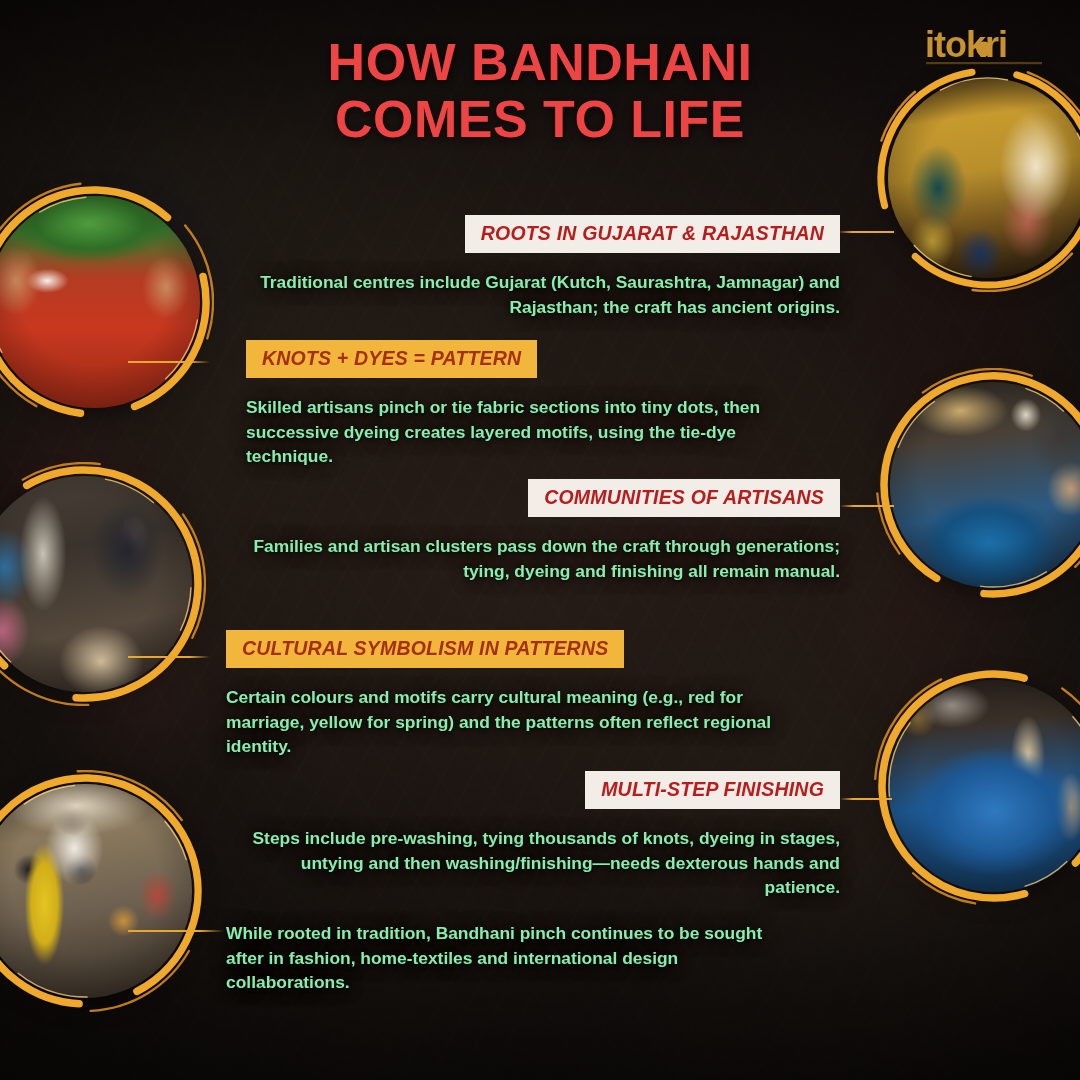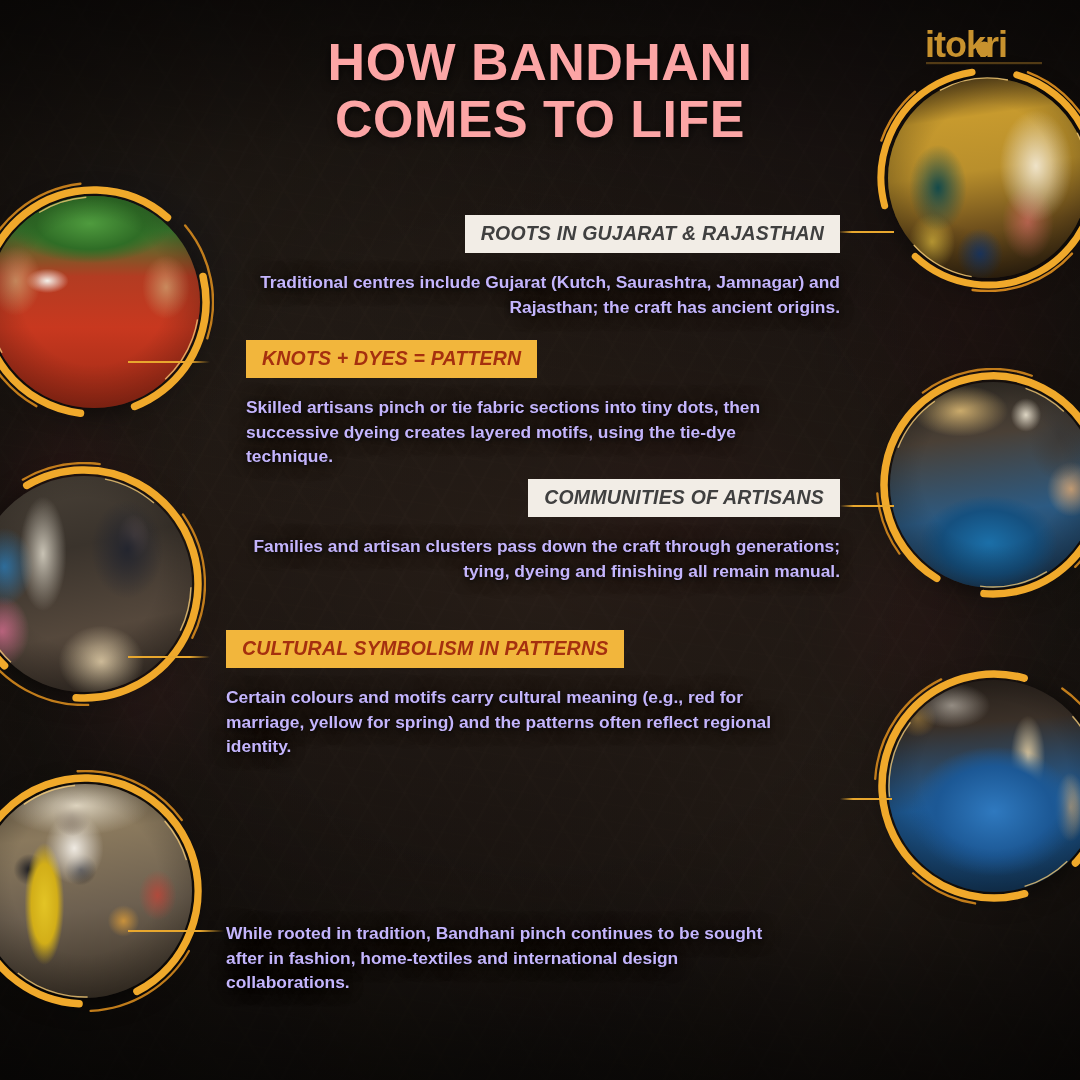--- a/index.html
+++ b/index.html
@@ -76,21 +76,21 @@
                 rgba(0,0,0,0) 40%, rgba(0,0,0,.55) 100%);
   }
 
   
   .poster-title {
     position: absolute;
     left: 0; right: 0;
     top: 34px;
     z-index: 6;
     text-align: center;
-    color: #fca5a5;
+    color: #ef4444;
     font-size: 52px;
     line-height: 1.10;
     font-weight: 900;
     letter-spacing: 0.5px;
     text-transform: uppercase;
     text-shadow: 0 2px 10px rgba(0,0,0,.7);
   }
   .poster-title .l2 { display: block; }
 
   
@@ -135,26 +135,26 @@
   .label {
     display: inline-block;
     padding: 7px 16px 8px;
     font-size: 19.5px;
     font-weight: 900;
     font-style: italic;
     letter-spacing: .2px;
     white-space: nowrap;
     text-transform: uppercase;
   }
-  .label.cream { background: #F2EDE6; color: #404040; }
+  .label.cream { background: #F2EDE6; color: #b91c1c; }
   .label.amber { background: #F2B63C; color: #A5300F; }
 
   .body-text {
     margin-top: 17px;
-    color: #c4b5fd;
+    color: #86efac;
     font-size: 17.4px;
     font-weight: 700;
     line-height: 1.42;
     text-shadow: 0 1px 5px rgba(0,0,0,.85), 0 0 18px rgba(0,0,0,.55);
   }
 
   .align-right { text-align: right; }
   .align-left  { text-align: left; }
 </style>
 </head>
@@ -347,18 +347,22 @@
   <div class="block align-right" style="top:479px; left:240px; width:600px;">
     <span class="label cream">COMMUNITIES OF ARTISANS</span>
     <p class="body-text">Families and artisan clusters pass down the craft through generations; tying, dyeing and finishing all remain manual.</p>
   </div>
 
   <div class="block align-left" style="top:630px; left:226px; width:548px;">
     <span class="label amber">CULTURAL SYMBOLISM IN PATTERNS</span>
     <p class="body-text">Certain colours and motifs carry cultural meaning (e.g., red for marriage, yellow for spring) and the patterns often reflect regional identity.</p>
   </div>
 
+  <div class="block align-right" style="top:771px; left:240px; width:600px;">
+    <span class="label cream">MULTI-STEP FINISHING</span>
+    <p class="body-text">Steps include pre-washing, tying thousands of knots, dyeing in stages, untying and then washing/finishing—needs dexterous hands and patience.</p>
+  </div>
 
   <div class="block align-left" style="top:904px; left:226px; width:560px;">
     <p class="body-text">While rooted in tradition, Bandhani pinch continues to be sought after in fashion, home-textiles and international design collaborations.</p>
   </div>
 
 </div>
 
 </body></html>

